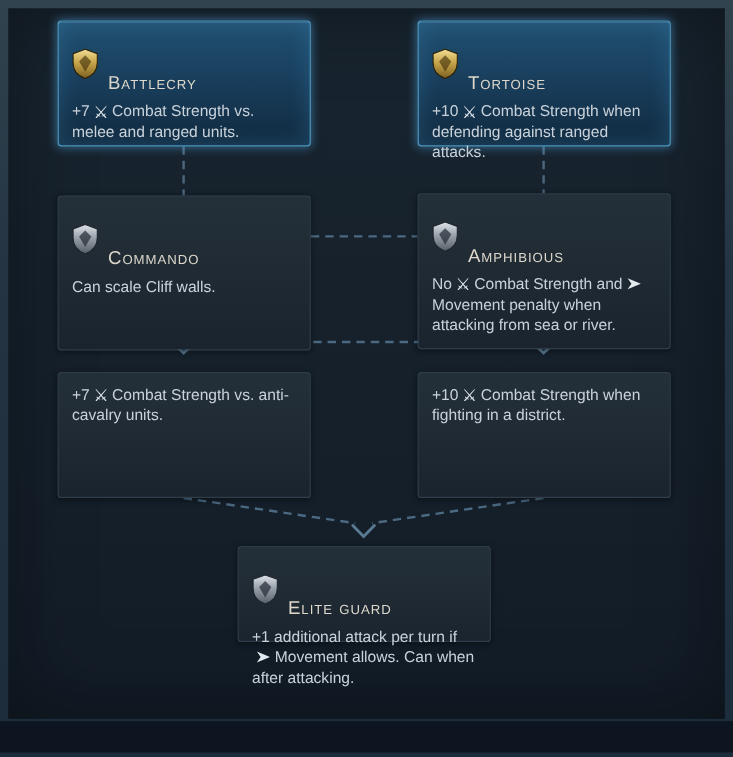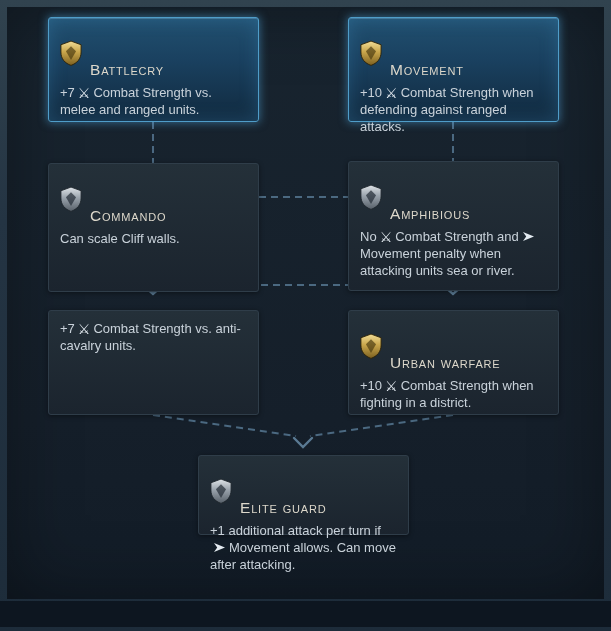--- a/index.html
+++ b/index.html
@@ -102,21 +102,21 @@
   <div class="card-desc">
     <span>+7</span><span class="sword-icon"></span><span>Combat Strength vs. melee and ranged units.</span>
   </div>
 </div>
 
 <div class="card lit" style="left:348px;top:17px;height:105px">
   <div class="card-head">
     <svg class="promo-shield" width="22" height="26" viewBox="0 0 24 28">
         <use href="#shieldGold"></use>
       </svg>
-    <span class="card-title">Movement</span>
+    <span class="card-title">Tortoise</span>
   </div>
   <div class="card-desc">
     <span>+10</span><span class="sword-icon"></span><span>Combat Strength when defending against ranged attacks.</span>
   </div>
 </div>
 
 <div class="card normal" style="left:48px;top:163px;height:129px">
   <div class="card-head">
     <svg class="promo-shield" width="22" height="26" viewBox="0 0 24 28">
         <use href="#shieldGray"></use>
@@ -131,47 +131,41 @@
 <div class="card normal" style="left:348px;top:161px;height:130px">
   <div class="card-head">
     <svg class="promo-shield" width="22" height="26" viewBox="0 0 24 28">
         <use href="#shieldGray"></use>
       </svg>
     <span class="card-title">Amphibious</span>
   </div>
   <div class="card-desc">
     <span>No</span><span class="sword-icon"></span><span>Combat Strength and</span><svg class="move-icon" width="13" height="11" viewBox="0 0 14 12">
         <path d="M1 1 L13 6 L1 11 L4.5 6 Z" fill="#e3eaf0"></path>
-      </svg><span>Movement penalty when attacking units sea or river.</span>
+      </svg><span>Movement penalty when attacking from sea or river.</span>
   </div>
 </div>
 
 <div class="card normal" style="left:48px;top:310px;height:105px">
   <div class="card-desc">
     <span>+7</span><span class="sword-icon"></span><span>Combat Strength vs. anti-cavalry units.</span>
   </div>
 </div>
 
 <div class="card normal" style="left:348px;top:310px;height:105px">
-  <div class="card-head">
-    <svg class="promo-shield" width="22" height="26" viewBox="0 0 24 28">
-        <use href="#shieldGold"></use>
-      </svg>
-    <span class="card-title">Urban warfare</span>
-  </div>
   <div class="card-desc">
     <span>+10</span><span class="sword-icon"></span><span>Combat Strength when fighting in a district.</span>
   </div>
 </div>
 
 <div class="card normal" style="left:198px;top:455px;height:80px">
   <div class="card-head">
     <svg class="promo-shield" width="22" height="26" viewBox="0 0 24 28">
         <use href="#shieldGray"></use>
       </svg>
     <span class="card-title">Elite guard</span>
   </div>
   <div class="card-desc">
     <span>+1 additional attack per turn if</span><svg class="move-icon" width="13" height="11" viewBox="0 0 14 12">
         <path d="M1 1 L13 6 L1 11 L4.5 6 Z" fill="#e3eaf0"></path>
-      </svg><span>Movement allows. Can move after attacking.</span>
+      </svg><span>Movement allows. Can when after attacking.</span>
   </div>
 </div>
 
 </body></html>

